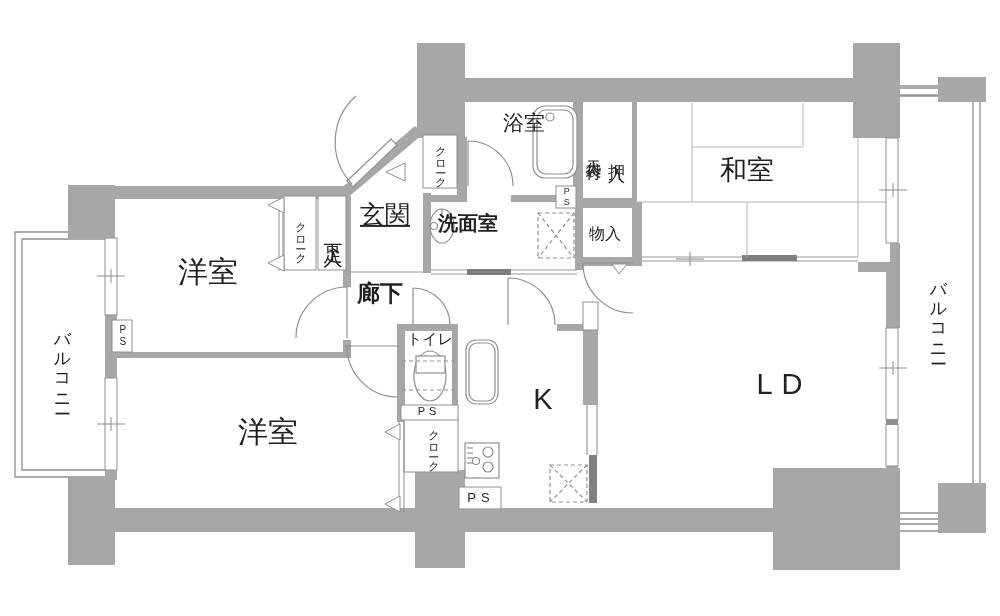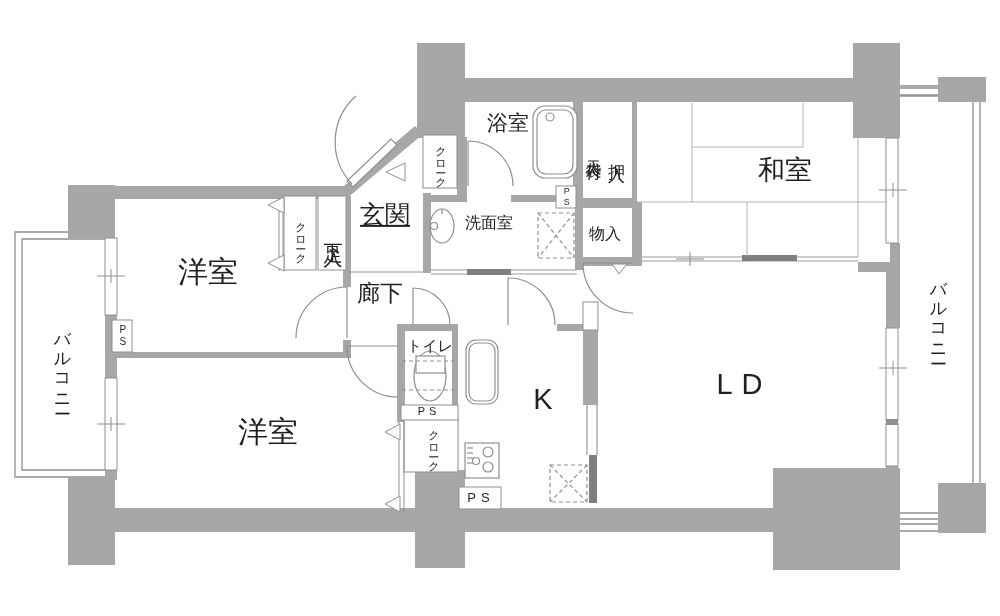--- a/index.html
+++ b/index.html
@@ -201,29 +201,29 @@
     <g stroke-dasharray="4,3">
       <rect x="550" y="465" width="37" height="37" fill="#ffffff"></rect>
       <line x1="550" y1="465" x2="587" y2="502"></line>
       <line x1="587" y1="465" x2="550" y2="502"></line>
     </g>
   </g>
 </svg>
 
   <div class="lbl" style="left:208px;top:272px;font-size:30px;">洋室</div>
   <div class="lbl" style="left:268px;top:432px;font-size:30px;">洋室</div>
-  <div class="lbl" style="left:747px;top:170px;font-size:27px;margin-left:38px;">和室</div>
-  <div class="lbl" style="left:744px;top:384px;font-size:29px;letter-spacing:9px;">LD</div>
+  <div class="lbl" style="left:747px;top:170px;font-size:27px;">和室</div>
+  <div class="lbl" style="left:784px;top:384px;font-size:29px;letter-spacing:9px;">LD</div>
   <div class="lbl" style="left:543px;top:399px;font-size:29px;">K</div>
   <div class="lbl" style="left:385px;top:214px;font-size:25px;text-decoration:underline;">玄関</div>
-  <div class="lbl" style="left:380px;top:293px;font-size:23px;">廊下</div>
-  <div class="lbl" style="left:508px;top:123px;font-size:21px;">浴室</div>
-  <div class="lbl" style="left:489px;top:223px;font-size:16px;">洗面室</div>
+  <div class="lbl" style="left:380px;top:293px;font-size:23px;font-weight:bold;">廊下</div>
+  <div class="lbl" style="left:524px;top:123px;font-size:21px;">浴室</div>
+  <div class="lbl" style="left:468px;top:223px;font-size:20px;font-weight:bold;">洗面室</div>
   <div class="lbl" style="left:605px;top:234px;font-size:16px;">物入</div>
-  <div class="lbl" style="left:430px;top:346px;font-size:15px;">トイレ</div>
+  <div class="lbl" style="left:430px;top:339px;font-size:15px;">トイレ</div>
 
   <div class="lbl vert" style="left:333px;top:232px;font-size:19px;">下足入</div>
   <div class="lbl vert" style="left:440px;top:161px;font-size:11px;">クローク</div>
   <div class="lbl vert" style="left:300px;top:237px;font-size:11px;">クローク</div>
   <div class="lbl vert" style="left:433px;top:445px;font-size:11px;">クローク</div>
   <div class="lbl vert" style="left:593px;top:151px;font-size:16px;">天袋付</div>
   <div class="lbl vert" style="left:616px;top:152px;font-size:17px;">押入</div>
   <div class="lbl vert" style="left:62px;top:363px;font-size:17px;">バルコニー</div>
   <div class="lbl vert" style="left:938px;top:313px;font-size:17px;">バルコニー</div>
 

